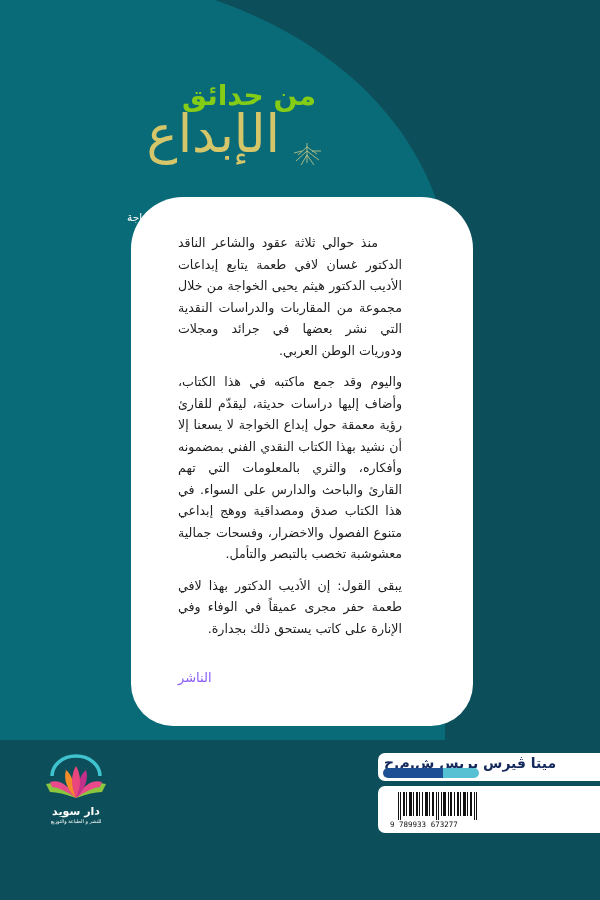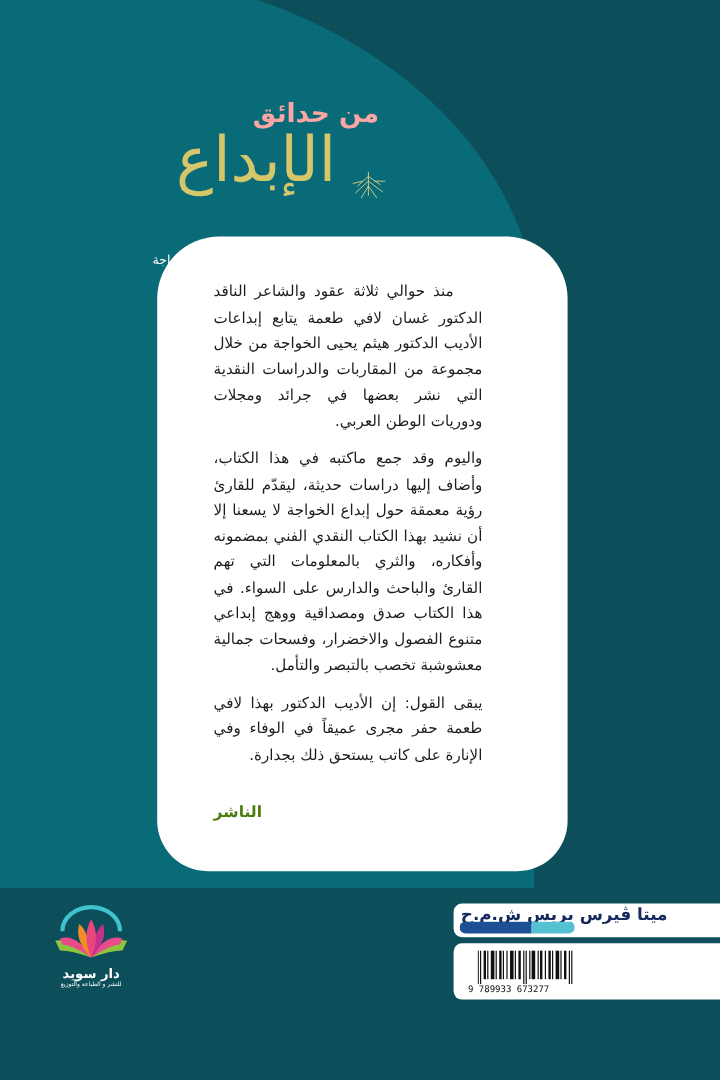--- a/index.html
+++ b/index.html
@@ -12,21 +12,21 @@
     .cover { position: absolute; inset: 0; width: 600px; height: 900px; overflow: hidden; }
     .bg-wave { position: absolute; left: 0; top: 0; width: 600px; height: 900px; }
 
     .title-block {
       position: absolute; left: 150px; top: 80px; width: 180px; height: 112px;
       direction: rtl; text-align: center;
     }
     .title-line1 {
       position: absolute; right: 14px; top: 0;
       font-family: "DejaVu Sans", sans-serif; font-weight: bold;
-      font-size: 22px; color: #fca5a5; line-height: 32px; white-space: nowrap;
+      font-size: 28px; color: #84cc16; line-height: 32px; white-space: nowrap;
     }
     .title-line2 {
       position: absolute; right: 50px; top: 26px;
       font-family: "DejaVu Sans", sans-serif; font-weight: normal;
       font-size: 52px; color: #d6c66a; line-height: 56px; white-space: nowrap;
       letter-spacing: -1px;
     }
     .roots { position: absolute; left: 292px; top: 143px; width: 30px; height: 24px; }
     .subtitle {
       position: absolute; right: 283px; top: 173px;
@@ -40,21 +40,21 @@
     }
     .card-body {
       position: absolute; left: 47px; top: 35px; width: 224px;
       direction: rtl; text-align: justify; text-align-last: right;
       font-size: 12.6px; line-height: 21.5px; color: #1d1d1d;
     }
     .card-body p { margin: 0 0 10px 0; }
     .card-body p.first { text-indent: 24px; }
     .signature {
       position: absolute; left: 47px; top: 473px;
-      font-size: 13px; font-weight: bold; color: #4d7c0f; direction: rtl;
+      font-size: 13px; font-weight: normal; color: #8b5cf6; direction: rtl;
     }
 
     .logo { position: absolute; left: 40px; top: 754px; width: 72px; height: 80px; text-align: center; }
     .logo svg { display: block; margin: 0 auto; }
     .logo-name {
       display: block; font-size: 11px; font-weight: bold; color: #ffffff;
       direction: rtl; line-height: 13px; margin-top: 1px;
     }
     .logo-tagline {
       display: block; font-size: 5px; color: #ffffff; direction: rtl; line-height: 7px;

